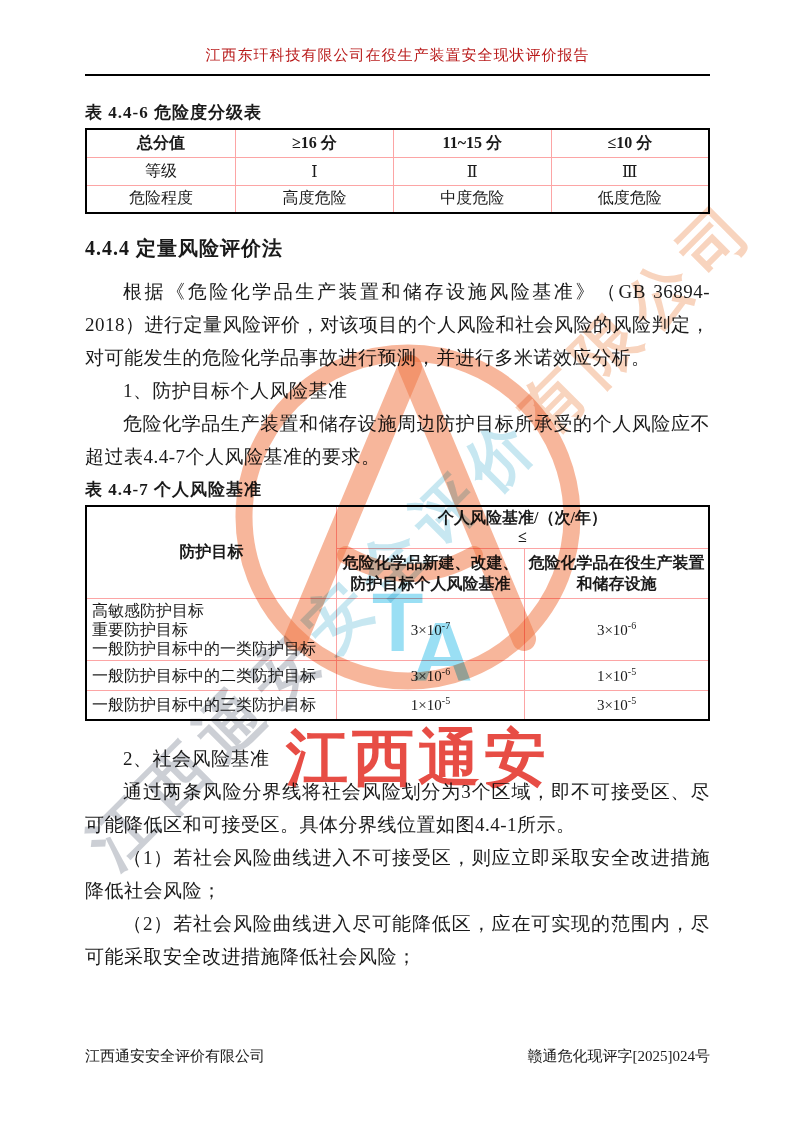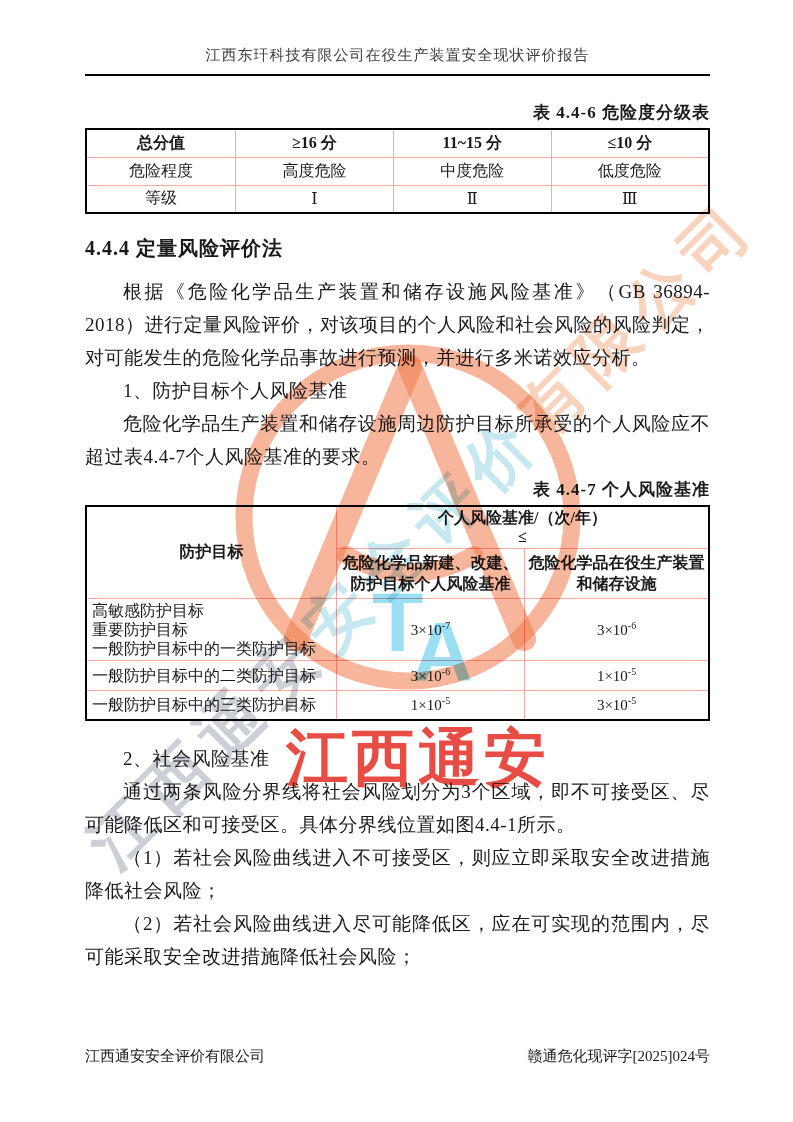--- a/index.html
+++ b/index.html
@@ -9,24 +9,24 @@
     width: 793px;
     height: 1122px;
     margin: 0 auto;
     background: #fff;
     overflow: hidden;
     font-family: "Liberation Serif", "DejaVu Serif", serif;
     color: #1a1a1a;
   }
   .content { position: relative; z-index: 1; padding: 46px 83px 0 85px; }
 
-  .doc-header { text-align: center; font-size: 15px; letter-spacing: 1px; color: #404040; }
+  .doc-header { text-align: center; font-size: 15px; letter-spacing: 1px; color: #b91c1c; }
   .header-rule { border: none; border-top: 2px solid #000; margin-top: 9px; }
 
-  .caption { text-align: right; font-weight: bold; font-size: 17px; letter-spacing: 1px; }
+  .caption { text-align: left; font-weight: bold; font-size: 17px; letter-spacing: 1px; }
   .caption-446 { margin-top: 25px; }
   .caption-447 { margin-top: 5px; margin-bottom: 3px; }
 
   table { border-collapse: collapse; width: 100%; table-layout: fixed; }
   .tbl { margin-top: 4px; }
   .tbl td, .tbl th { border: 1px solid #fca5a5; text-align: center; vertical-align: middle;
                      font-size: 16px; padding: 2px 3px; }
   .tbl { border: 2px solid #000; }
   .t446 td { height: 28px; }
   .t446 .hdr { font-weight: bold; }
@@ -103,30 +103,30 @@
           <col class="c4">
         </colgroup>
       <tbody>
           <tr>
         <td class="hdr">总分值</td>
         <td class="hdr">≥16 分</td>
         <td class="hdr">11~15 分</td>
         <td class="hdr">≤10 分</td>
       </tr>
       <tr>
+        <td>等级</td>
+        <td>Ⅰ</td>
+        <td>Ⅱ</td>
+        <td>Ⅲ</td>
+      </tr>
+      <tr>
         <td>危险程度</td>
         <td>高度危险</td>
         <td>中度危险</td>
         <td>低度危险</td>
-      </tr>
-      <tr>
-        <td>等级</td>
-        <td>Ⅰ</td>
-        <td>Ⅱ</td>
-        <td>Ⅲ</td>
       </tr>
     </tbody>
       </table>
 
     <div class="sec-heading">4.4.4 定量风险评价法</div>
 
     <p class="para p-first">根据《危险化学品生产装置和储存设施风险基准》（GB 36894-2018）进行定量风险评价，对该项目的个人风险和社会风险的风险判定，对可能发生的危险化学品事故进行预测，并进行多米诺效应分析。</p>
     <p class="para">1、防护目标个人风险基准</p>
     <p class="para">危险化学品生产装置和储存设施周边防护目标所承受的个人风险应不超过表4.4-7个人风险基准的要求。</p>
 

